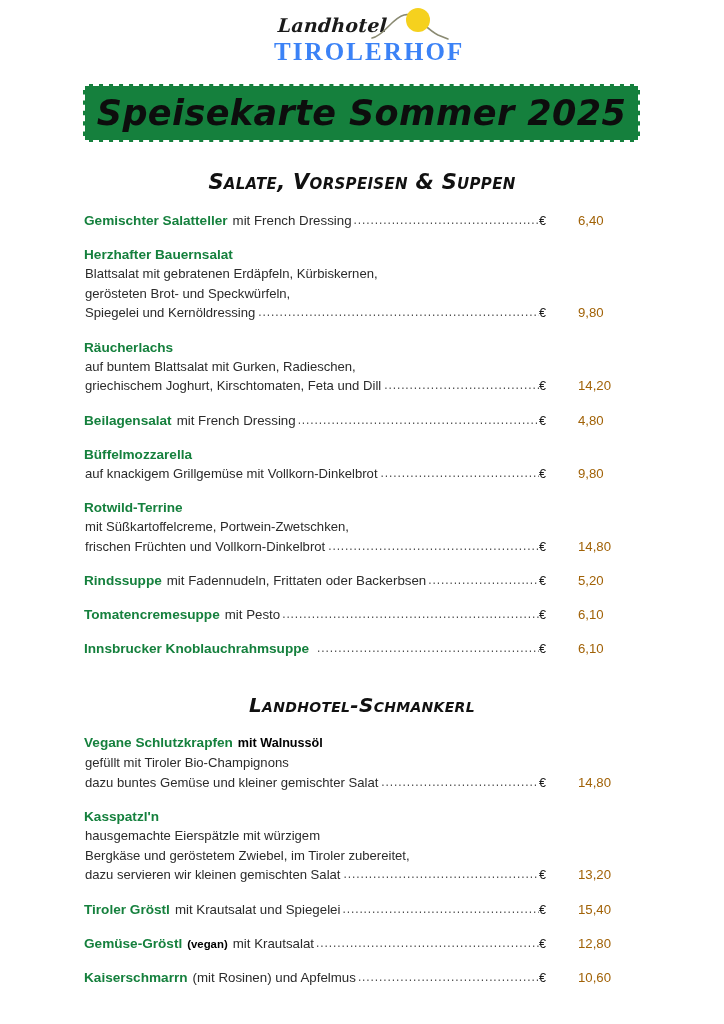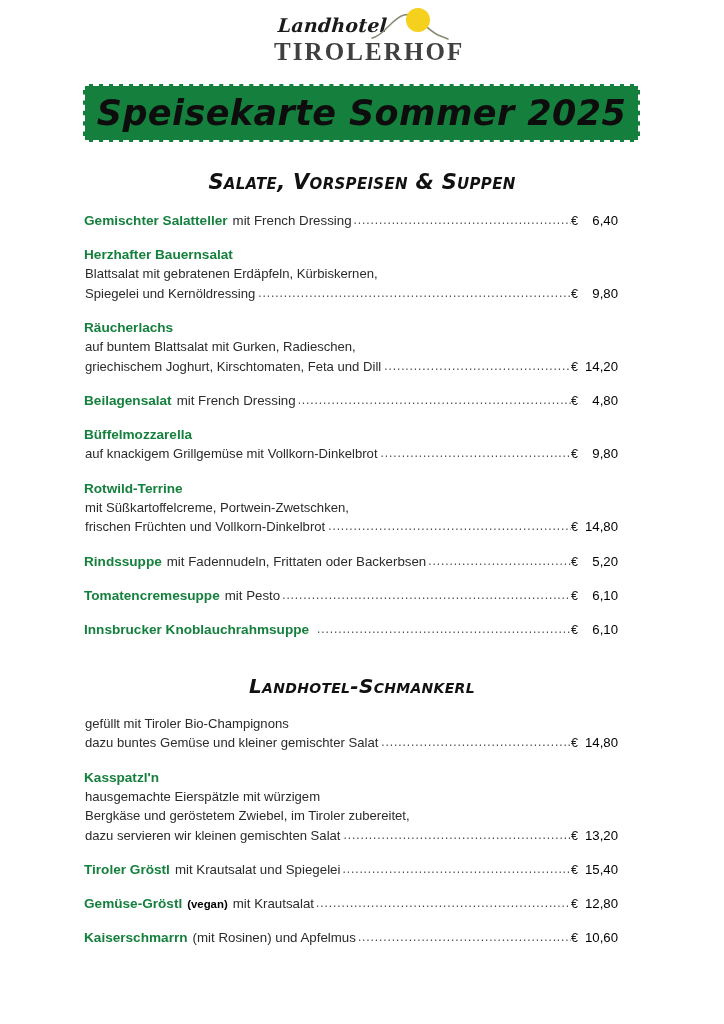--- a/index.html
+++ b/index.html
@@ -53,21 +53,21 @@
   .logo-tirolerhof {
     position: absolute;
     left: 0px;
     top: 32px;
     width: 176px;
     text-align: center;
     font-family: "Liberation Serif", serif;
     font-weight: 700;
     font-size: 25px;
     letter-spacing: 2.1px;
-    color: #404040;
+    color: #3b82f6;
     white-space: nowrap;
   }
 
   
   .banner {
     position: absolute;
     left: 83px;
     top: 84px;
     width: 557px;
     height: 58px;
@@ -170,25 +170,25 @@
     content: "........................................................................................................................................";
   }
   .cur {
     flex: 0 0 auto;
     font-size: 12.6px;
     color: #1a1a1a;
     padding-left: 0px;
   }
   .price {
     flex: 0 0 62px;
-    text-align: right;
     font-size: 13.2px;
-    color: #000000;
+    color: #a16207;
     padding-right: 22px;
     box-sizing: border-box;
+    margin-left: 32px;
   }
   .sub {
     font-size: 13.1px;
     line-height: 19.5px;
     color: #2b2b2b;
   }
 </style>
 </head>
 <body>
 
@@ -220,20 +220,23 @@
         </div>
       </div>
       <div class="item">
         <div class="line">
           <span class="txt name">Herzhafter Bauernsalat</span>
         </div>
         <div class="line sub">
           <span class="txt desc desc-lead">Blattsalat mit gebratenen Erdäpfeln, Kürbiskernen,</span>
         </div>
         <div class="line sub">
+          <span class="txt desc desc-lead">gerösteten Brot- und Speckwürfeln,</span>
+        </div>
+        <div class="line sub">
           <span class="txt desc desc-lead">Spiegelei und Kernöldressing</span>
           <span class="leader" style="padding-left: 3px;"></span>
           <span class="cur">€</span>
           <span class="price">9,80</span>
         </div>
       </div>
       <div class="item">
         <div class="line">
           <span class="txt name">Räucherlachs</span>
         </div>
@@ -304,20 +307,24 @@
           <span class="txt name">Innsbrucker Knoblauchrahmsuppe</span>
           <span class="leader" style="padding-left: 8px;"></span>
           <span class="cur">€</span>
           <span class="price">6,10</span>
         </div>
       </div>
     </div>
     <div class="section">
       <div class="section-title second">Landhotel-Schmankerl</div>
       <div class="item">
+        <div class="line">
+          <span class="txt name">Vegane Schlutzkrapfen</span>
+          <span class="txt name-suffix-bold" style="padding-left: 5px;">mit Walnussöl</span>
+        </div>
         <div class="line sub">
           <span class="txt desc desc-lead">gefüllt mit Tiroler Bio-Champignons</span>
         </div>
         <div class="line sub">
           <span class="txt desc desc-lead">dazu buntes Gemüse und kleiner gemischter Salat</span>
           <span class="leader" style="padding-left: 3px;"></span>
           <span class="cur">€</span>
           <span class="price">14,80</span>
         </div>
       </div>

